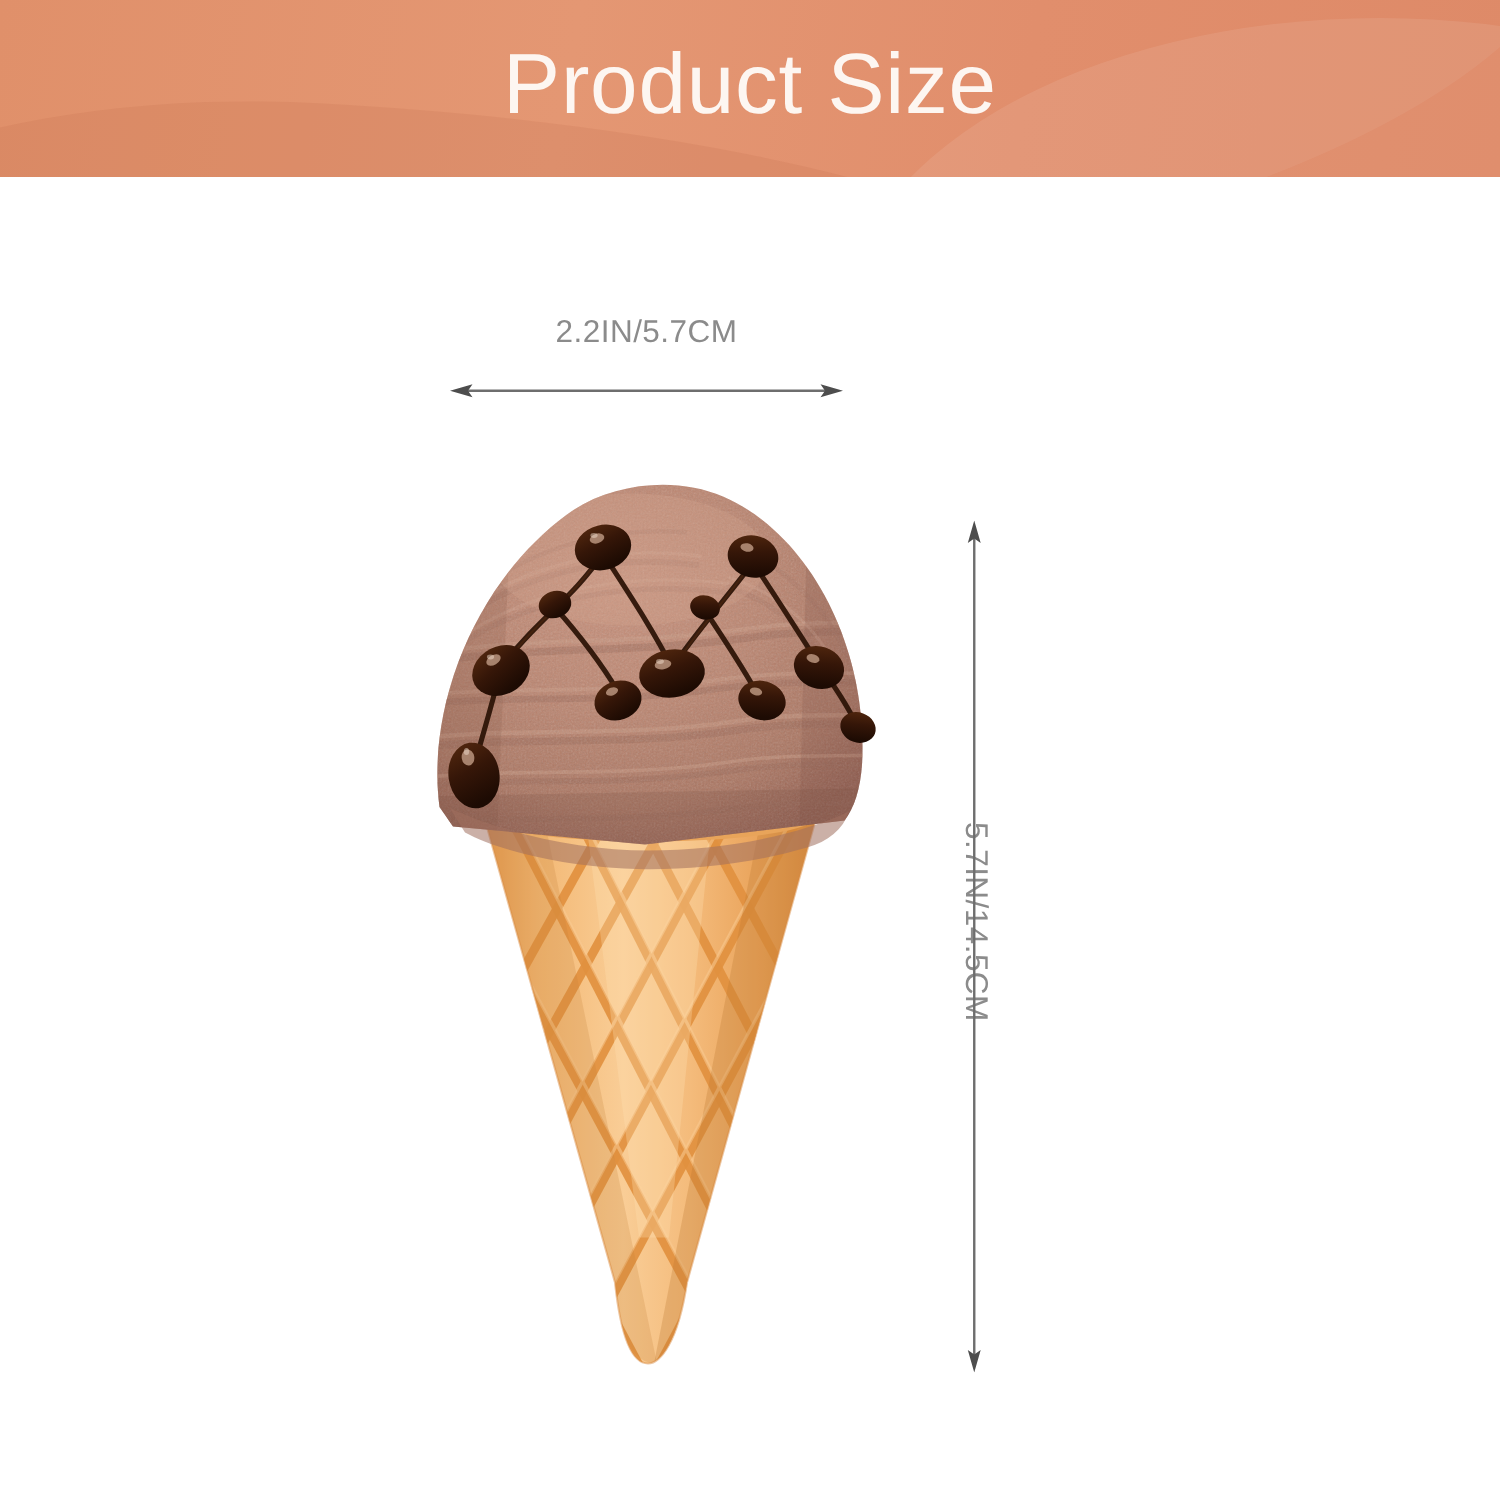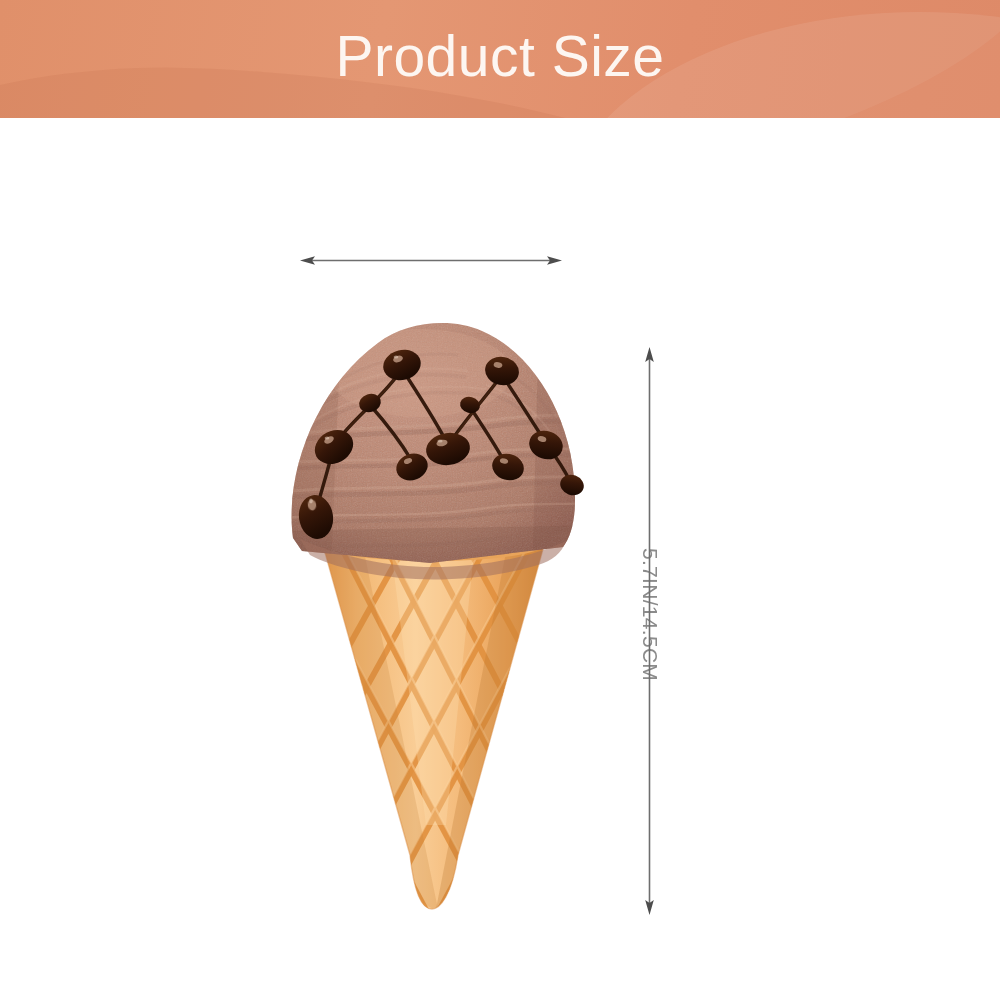--- a/index.html
+++ b/index.html
@@ -128,20 +128,21 @@
 
 <div id="page">
 
   <div class="banner">
     <div class="banner-swoosh-a"></div>
     <div class="banner-swoosh-b"></div>
     <div class="banner-swoosh-c"></div>
     <div class="banner-title">Product Size</div>
   </div>
 
+  <div class="dim-label-h">2.2IN/5.7CM</div>
 
   <svg class="arrow-h" viewBox="0 0 262 11">
     <line x1="8" y1="5.5" x2="254" y2="5.5" stroke="#6e6e6e" stroke-width="1.6"></line>
     <polygon points="0,5.5 15,1.2 12,5.5 15,9.8" fill="#4d4d4d"></polygon>
     <polygon points="262,5.5 247,1.2 250,5.5 247,9.8" fill="#4d4d4d"></polygon>
   </svg>
 
   <div class="dim-label-v">5.7IN/14.5CM</div>
 
   <svg class="arrow-v" viewBox="0 0 11 568">

